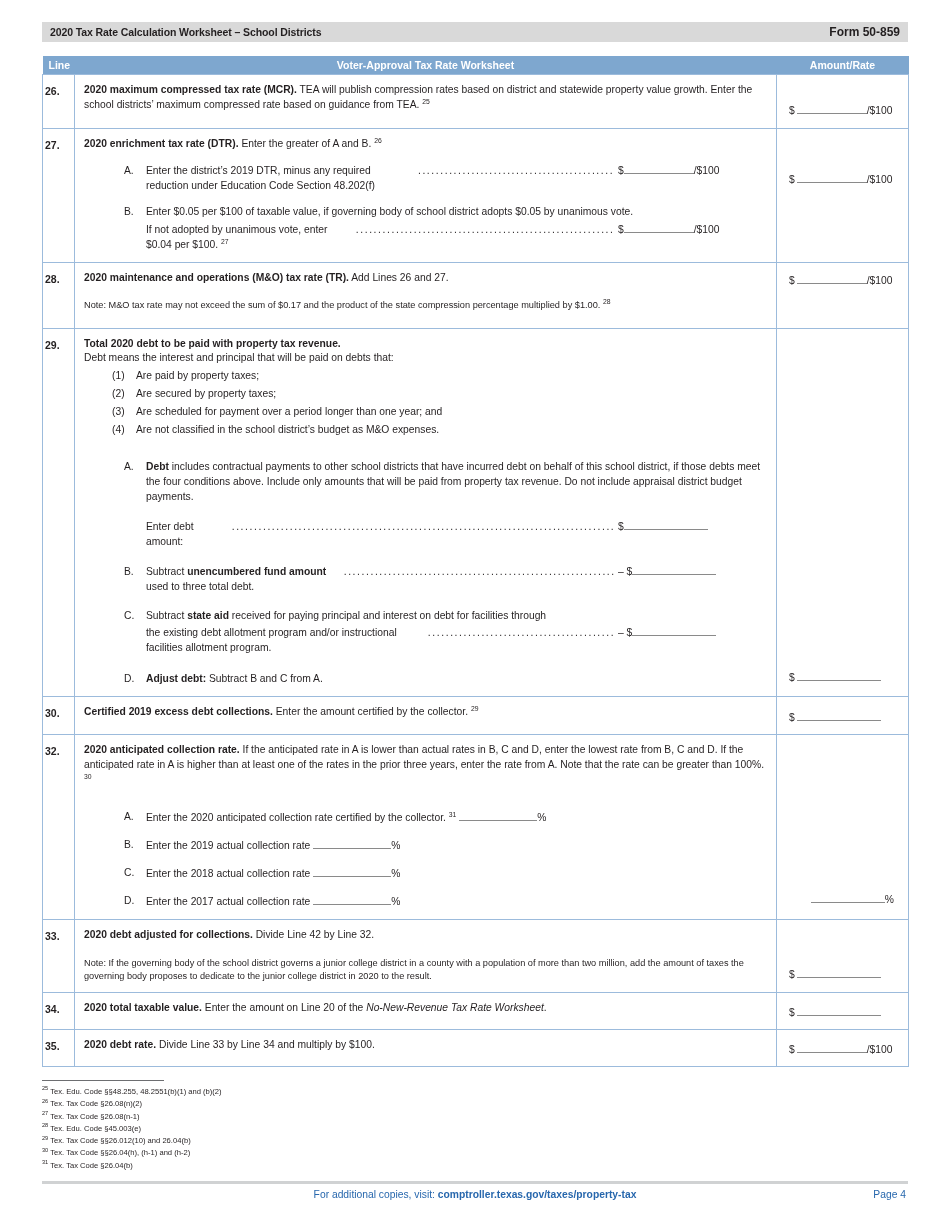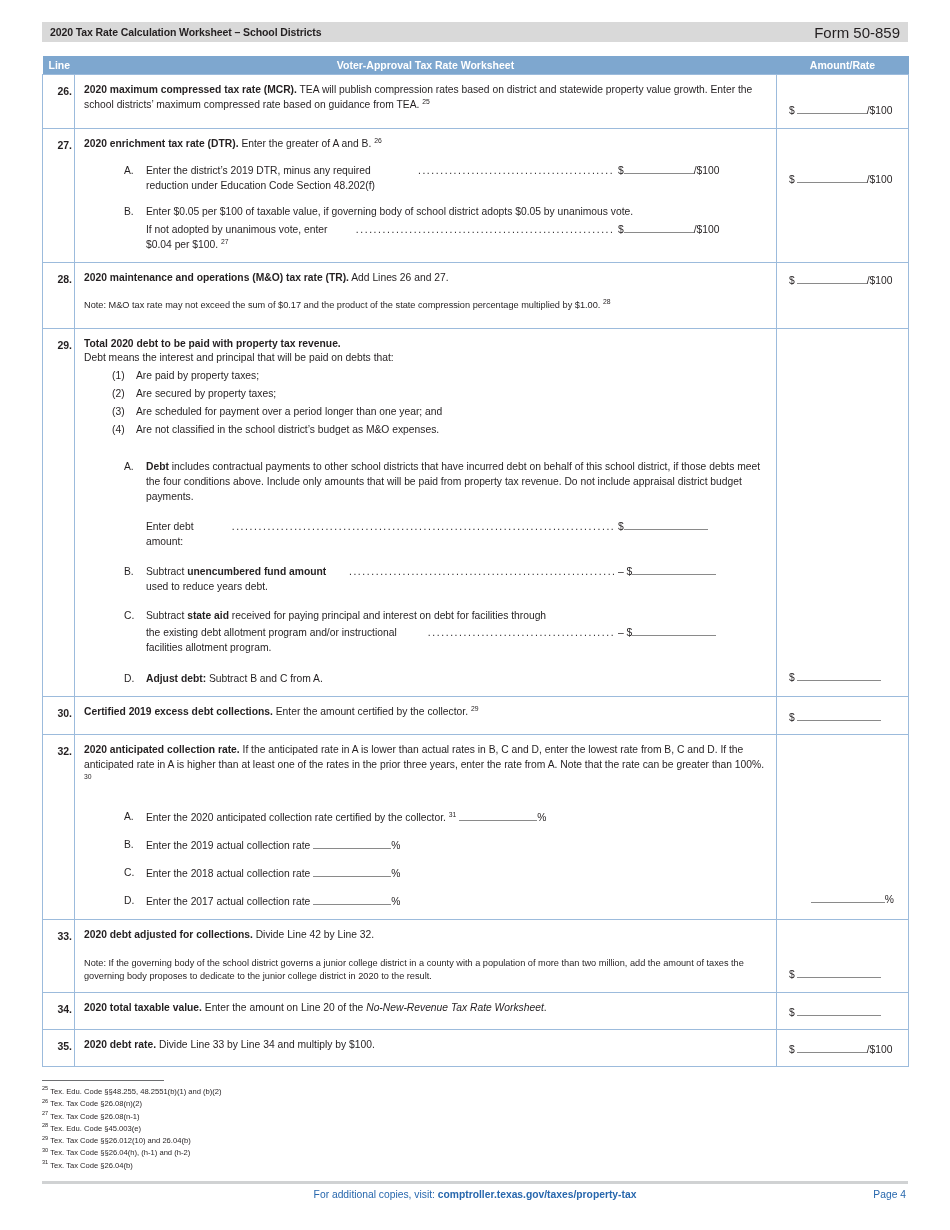--- a/index.html
+++ b/index.html
@@ -34,22 +34,22 @@
     padding: 0 8px;
     box-sizing: border-box;
   }
   .titlebar .tb-left {
     font-size: 10.5px;
     font-weight: bold;
     color: #231f20;
     letter-spacing: -0.1px;
   }
   .titlebar .tb-right {
-    font-size: 15px;
-    font-weight: normal;
+    font-size: 12px;
+    font-weight: bold;
     color: #231f20;
   }
 
   
   .wtable {
     position: absolute;
     left: 42px; top: 56px;
     width: 866px;
     border-collapse: collapse;
     table-layout: fixed;
@@ -74,21 +74,21 @@
 
   .wtable td {
     border: 1px solid #9cbbdc;
     vertical-align: top;
     font-size: 10.3px;
     line-height: 1.45;
     padding: 8px 7px 9px 7px;
     box-sizing: border-box;
   }
   td.cell-line {
-    text-align: right;
+    text-align: left;
     font-weight: bold;
     font-size: 10.5px;
     padding-top: 9px;
     padding-left: 2px;
     padding-right: 2px;
   }
   td.cell-body { padding-left: 9px; padding-right: 8px; }
   td.cell-amt  { position: relative; padding-left: 10px; }
 
   b, strong { font-weight: bold; }
@@ -357,21 +357,21 @@
             <span class="lr-marker">A.</span>
             <span class="lr-text">Enter debt amount:</span>
             <span class="dots">...........................................................................................</span>
             <span class="lr-amt">
               <span>$</span><span class="blank bl-amt"></span>
             </span>
           </div>
 
           <div class="leader-row" style="margin-top:14px;">
             <span class="lr-marker">B.</span>
-            <span class="lr-text"><span>Subtract </span><b>unencumbered fund amount</b><span> used to reduce years debt.</span></span>
+            <span class="lr-text"><span>Subtract </span><b>unencumbered fund amount</b><span> used to three total debt.</span></span>
             <span class="dots">...........................................................................................</span>
             <span class="lr-amt">
               <span>– $</span><span class="blank bl-amt"></span>
             </span>
           </div>
 
           <div class="subitem" style="margin-top:14px;">
             <span class="marker">C.</span>
             <span class="stext"><span>Subtract </span><b>state aid</b><span> received for paying principal and interest on debt for facilities through</span></span>
           </div>

